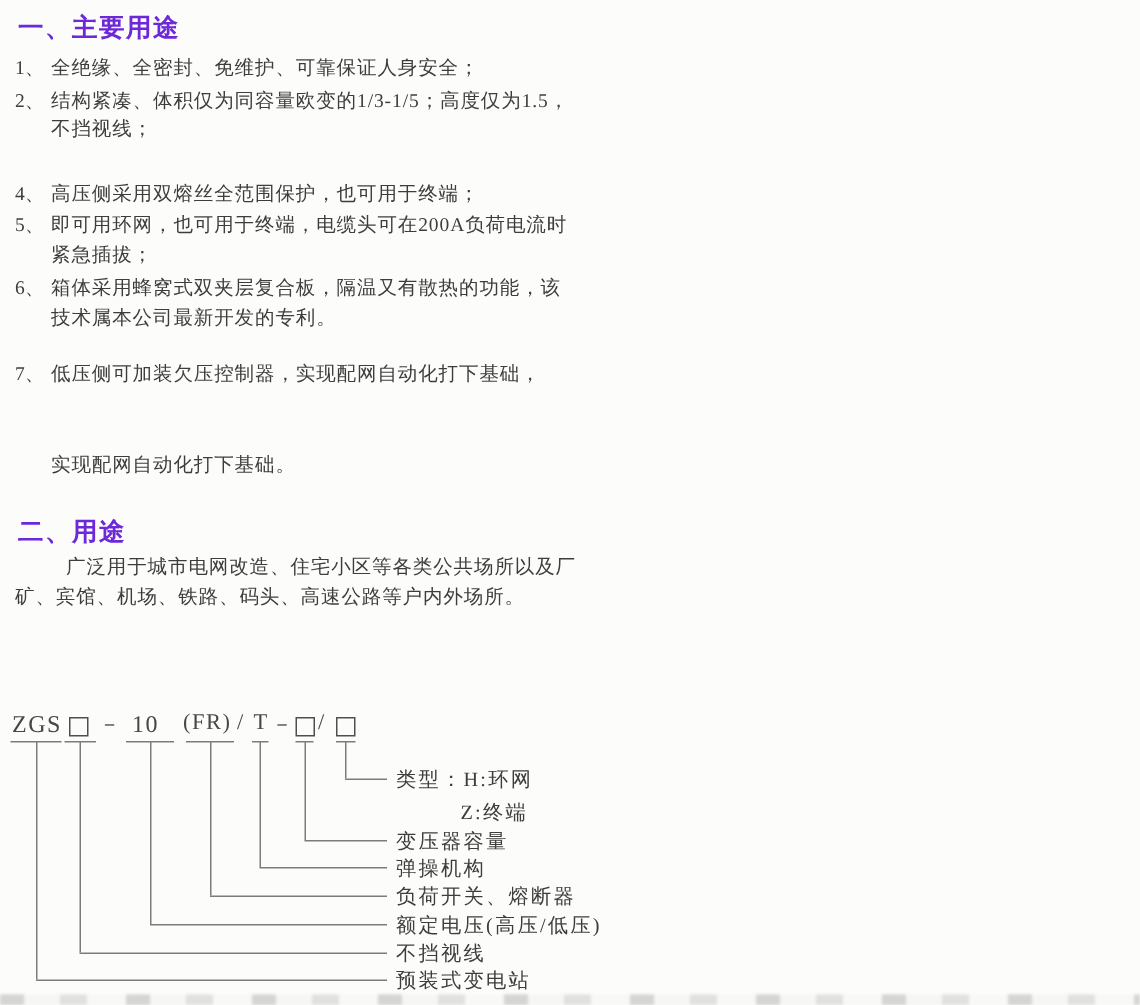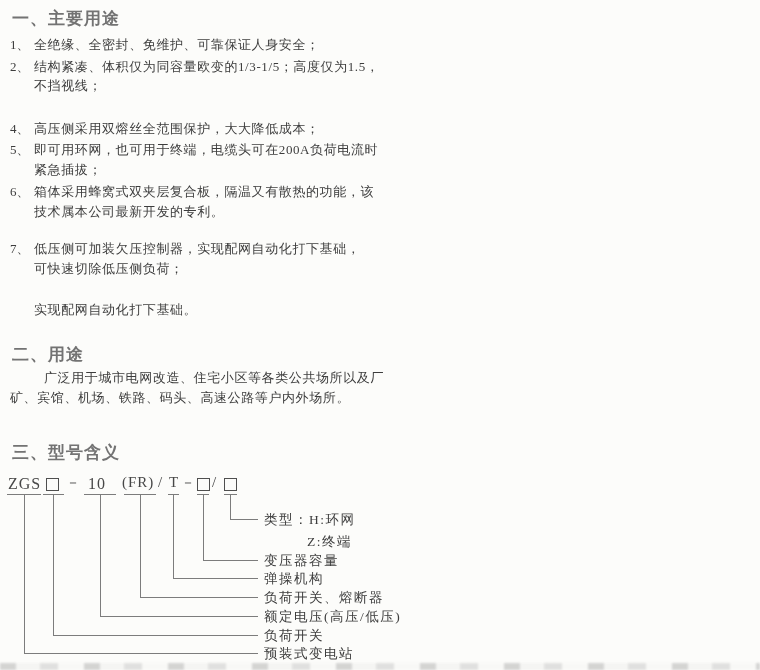--- a/index.html
+++ b/index.html
@@ -5,21 +5,21 @@
   html,body { margin:0; padding:0; background:#e9e9e9; }
   .page {
     position:relative; width:760px; height:670px; margin:0 auto;
     background:#fcfcfa; overflow:hidden;
     font-family:"Liberation Serif", serif; color:#3d3d3d;
   }
   
   .h {
     position:absolute; left:12px;
     font-family:"Liberation Sans", sans-serif; font-weight:bold;
-    font-size:17px; letter-spacing:1px; color:#737373; white-space:nowrap;
+    font-size:17px; letter-spacing:1px; color:#6d28d9; white-space:nowrap;
   }
   
   .bl {
     position:absolute; left:10px; font-size:13px; letter-spacing:0.6px;
     white-space:nowrap; color:#3d3d3d;
   }
   .bl .num { display:inline-block; width:24px; letter-spacing:0; }
   .cont { left:34px; }
   .indent { left:44px; }
   
@@ -54,38 +54,36 @@
 <div class="page">
 
   <div class="h" style="top:7px">一、主要用途</div>
 
   <div class="bl" style="top:36px"><span class="num">1、</span><span>全绝缘、全密封、免维护、可靠保证人身安全；</span></div>
 
   <div class="bl" style="top:58px"><span class="num">2、</span><span>结构紧凑、体积仅为同容量欧变的1/3-1/5；高度仅为1.5，</span></div>
   <div class="bl cont" style="top:77px">不挡视线；</div>
 
 
-  <div class="bl" style="top:120px"><span class="num">4、</span><span>高压侧采用双熔丝全范围保护，大大降低成本；</span></div>
+  <div class="bl" style="top:120px"><span class="num">4、</span><span>高压侧采用双熔丝全范围保护，也可用于终端；</span></div>
 
   <div class="bl" style="top:141px"><span class="num">5、</span><span>即可用环网，也可用于终端，电缆头可在200A负荷电流时</span></div>
   <div class="bl cont" style="top:161px">紧急插拔；</div>
 
   <div class="bl" style="top:183px"><span class="num">6、</span><span>箱体采用蜂窝式双夹层复合板，隔温又有散热的功能，该</span></div>
   <div class="bl cont" style="top:203px">技术属本公司最新开发的专利。</div>
 
   <div class="bl" style="top:240px"><span class="num">7、</span><span>低压侧可加装欠压控制器，实现配网自动化打下基础，</span></div>
-  <div class="bl cont" style="top:260px">可快速切除低压侧负荷；</div>
 
   <div class="bl cont" style="top:301px">实现配网自动化打下基础。</div>
 
   <div class="h" style="top:343px">二、用途</div>
   <div class="bl indent" style="top:369px">广泛用于城市电网改造、住宅小区等各类公共场所以及厂</div>
   <div class="bl" style="top:389px">矿、宾馆、机场、铁路、码头、高速公路等户内外场所。</div>
 
-  <div class="h" style="top:441px">三、型号含义</div>
 
   <span class="mc" style="left:8px;top:475px">ZGS</span>
   <span class="box" style="left:46px;top:478px"></span>
   <span class="mc" style="left:66px;top:474px;font-size:14px">－</span>
   <span class="mc" style="left:88px;top:475px">10</span>
   <span class="mc" style="left:122px;top:474px;font-size:15px">(FR)</span>
   <span class="mc" style="left:158px;top:474px;font-size:15px">/</span>
   <span class="mc" style="left:169px;top:474px;font-size:15px">T</span>
   <span class="mc" style="left:181px;top:474px;font-size:14px">－</span>
   <span class="box" style="left:197px;top:478px"></span>
@@ -115,17 +113,17 @@
   <div class="hl" style="left:100px;top:616px;width:158px"></div>
   <div class="hl" style="left:53px;top:635px;width:205px"></div>
   <div class="hl" style="left:24px;top:653px;width:234px"></div>
 
   <div class="dl" style="top:511px">类型：H:环网</div>
   <div class="dl" style="top:533px;left:307px">Z:终端</div>
   <div class="dl" style="top:552px">变压器容量</div>
   <div class="dl" style="top:570px">弹操机构</div>
   <div class="dl" style="top:608px">额定电压(高压/低压)</div>
   <div class="dl" style="top:589px">负荷开关、熔断器</div>
-  <div class="dl" style="top:627px">负荷开关</div>
+  <div class="dl" style="top:627px">不挡视线</div>
   <div class="dl" style="top:645px">预装式变电站</div>
 
   <div class="scan-edge"></div>
 </div>
 
 </body></html>

